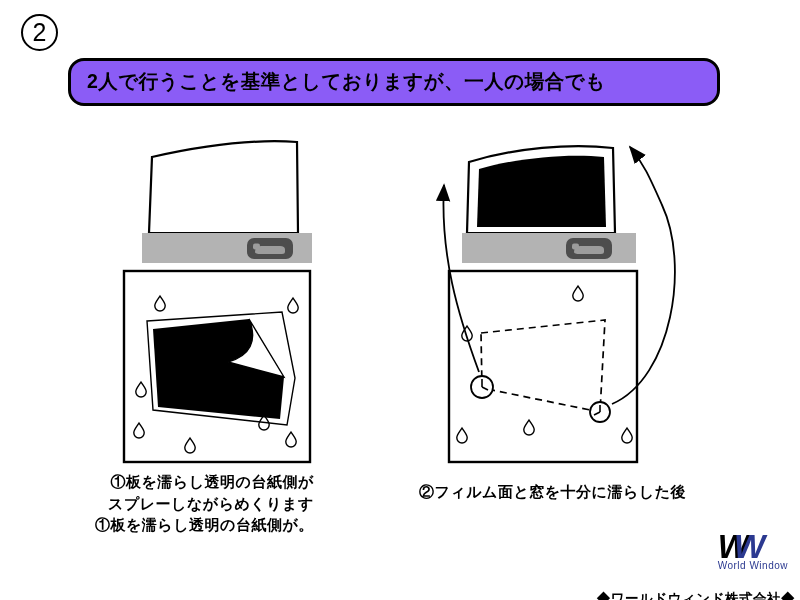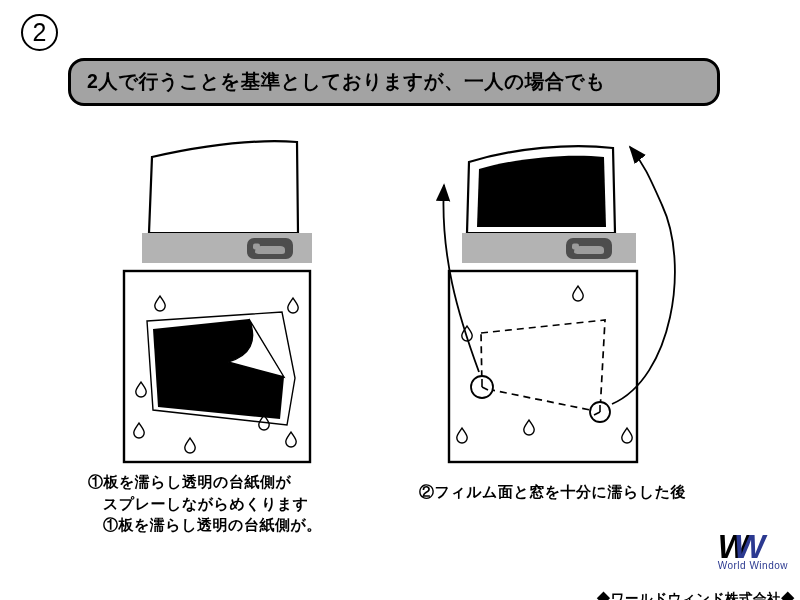--- a/index.html
+++ b/index.html
@@ -6,27 +6,27 @@
   html,body { background:#fff; }
   body { width:800px; height:600px; font-family:"Liberation Sans", sans-serif; color:#000; }
   .page { position:relative; width:800px; height:600px; background:#fff; overflow:hidden; }
 
   .step-badge { position:absolute; left:21px; top:14px; width:37px; height:37px;
     border:2.5px solid #000; border-radius:50%; display:flex; align-items:center;
     justify-content:center; font-size:25px; font-weight:500; }
 
   .bubble { position:absolute; left:68px; top:58px; width:652px; border:3px solid #000;
     border-radius:16px; padding:7px 16px 9px; font-size:19.5px; line-height:26px;
-    font-weight:600; letter-spacing:0.5px; white-space:nowrap; background:#a3a3a3; }
+    font-weight:600; letter-spacing:0.5px; white-space:nowrap; background:#8b5cf6; }
 
   .art { position:absolute; left:0; top:0; }
 
   .caption { position:absolute; font-size:15px; line-height:21.5px; font-weight:600;
     letter-spacing:0.5px; white-space:nowrap; }
-  .caption-left { left:88px; top:471px; }
+  .caption-left { left:80px; top:471px;text-align:right; }
   .caption-right { left:419px; top:481px; }
   .caption .indent { padding-left:15px; }
 
   .logo { position:absolute; right:12px; top:531px; }
   .logo .ww { font-weight:bold; font-size:33px; line-height:32px; font-style:italic; letter-spacing:-2px; }
   .logo .w2 { color:#2b3990; margin-left:-13px; }
   .logo .subtitle { font-size:10px; color:#2b3990; margin-top:-3px; letter-spacing:0.5px; }
 
   .company { position:absolute; right:5px; top:578px; font-size:13.5px; font-weight:700; letter-spacing:0.5px;margin-top:12px; }
 </style>

